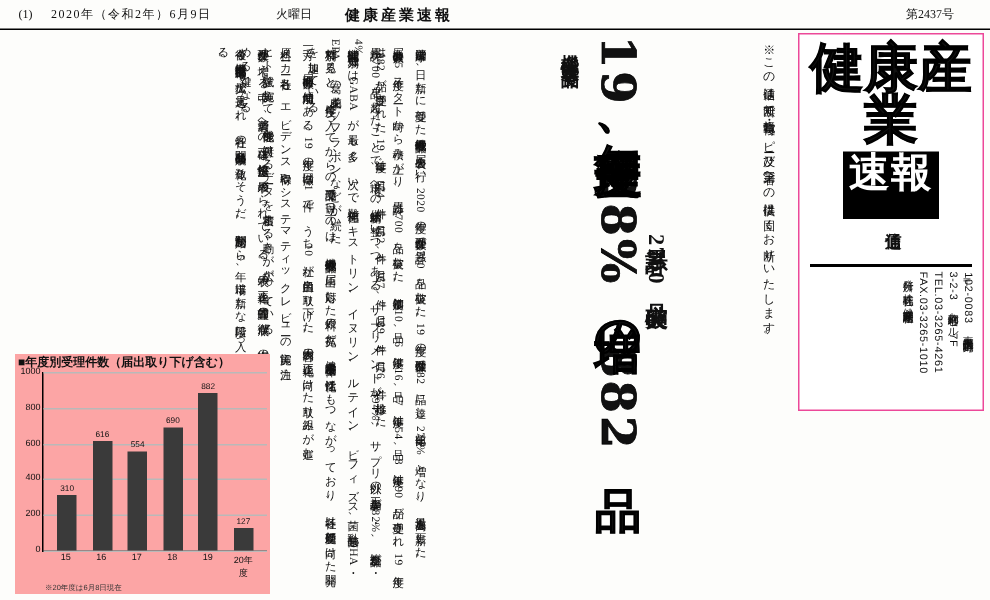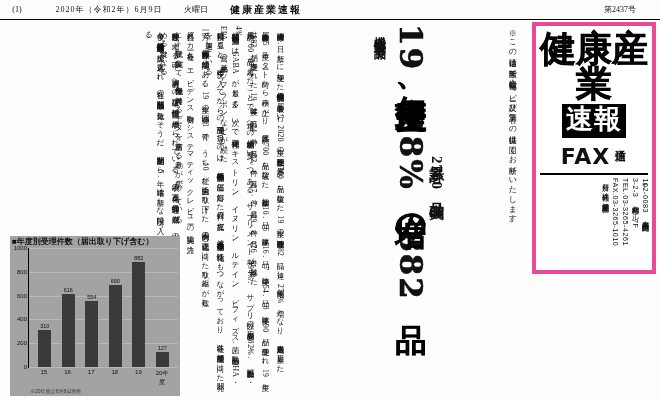--- a/index.html
+++ b/index.html
@@ -17,31 +17,31 @@
   }
   
   .topbar{
     position:absolute;top:0;left:0;width:660px;height:20px;
     border-bottom:1px solid #000;
     display:flex;align-items:center;
     font-size:8px;
     box-sizing:border-box;
   }
   .topbar .pageno{width:34px;text-align:center;}
-  .topbar .date{width:150px;text-align:center;letter-spacing:1px;}
+  .topbar .date{width:150px;text-align:left;letter-spacing:1px;}
   .topbar .weekday{width:46px;}
   .topbar .ttl{
     flex:1;font-size:10px;font-weight:bold;letter-spacing:2px;
   }
   .topbar .issue{width:80px;text-align:center;font-size:8px;}
 
   
   .masthead{
     position:absolute;top:22px;right:4px;width:124px;height:252px;
-    border:4px solid #ec4899;
+    border:1px solid #ec4899;
     box-sizing:border-box;
     background:#fff;
     display:flex;flex-direction:column;align-items:center;
     padding-top:3px;
   }
   .mh-title{
     font-family:"DejaVu Serif", serif;
     font-weight:bold;
     font-size:36px;
     line-height:0.96;
@@ -51,21 +51,21 @@
     margin-top:2px;
     -webkit-text-stroke:0.6px #000;
   }
   .mh-sub-wrap{
     display:flex;align-items:flex-end;justify-content:center;width:100%;
     margin-top:4px;
   }
   .mh-sokuho{
     background:#000;color:#fff;
     font-weight:bold;font-size:27px;
-    padding:1px 4px 6px 4px;
+    padding:1px 4px 17px 4px;
     line-height:1;
     letter-spacing:1px;
     font-family:"DejaVu Serif", serif;
   }
   .mh-fax{
     font-weight:bold;font-size:22px;letter-spacing:1px;
     margin-top:6px;
     font-family:"DejaVu Sans", sans-serif;
   }
   .mh-fax-row{display:flex;align-items:center;justify-content:center;gap:2px;width:100%;}
@@ -144,21 +144,21 @@
     height:352px;
     width:15px;
     text-align:justify;
     font-family:"Liberation Serif", serif;
   }
   .bcol.short{height:222px;}
 
   
   .chart-box{
     position:absolute;left:10px;bottom:4px;width:170px;height:160px;
-    background:#a3a3a3;
+    background:#fca5a5;
   }
   .chart-title{
     font-size:8px;font-weight:bold;margin:0 0 1px 2px;
     font-family:"Liberation Sans", sans-serif;
   }
   .plot{
     position:relative;
     width:150px;height:120px;margin-left:18px;
     border-left:1px solid #000;border-bottom:1px solid #000;
     box-sizing:border-box;
@@ -195,21 +195,20 @@
     <div class="ttl">健康産業速報</div>
     <div class="issue">第2437号</div>
   </div>
 
   <div class="masthead">
     <div class="mh-title">健康産業</div>
     <div class="mh-sub-wrap">
       <div class="mh-sokuho">速報</div>
     </div>
     <div class="mh-fax-row">
-      <div class="mh-fax">FAX</div>
       <div class="mh-tsushin">通信</div>
     </div>
     <div class="mh-rule"></div>
     <div class="mh-contact">
       <div>〒102-0083 東京都千代田区麹町</div>
       <div>3-2-3 丸増麹町ビル7F</div>
       <div>TEL.03-3265-4261</div>
       <div>FAX.03-3265-1010</div>
       <div>発行所　株式会社　健康産業新聞社</div>
     </div>

